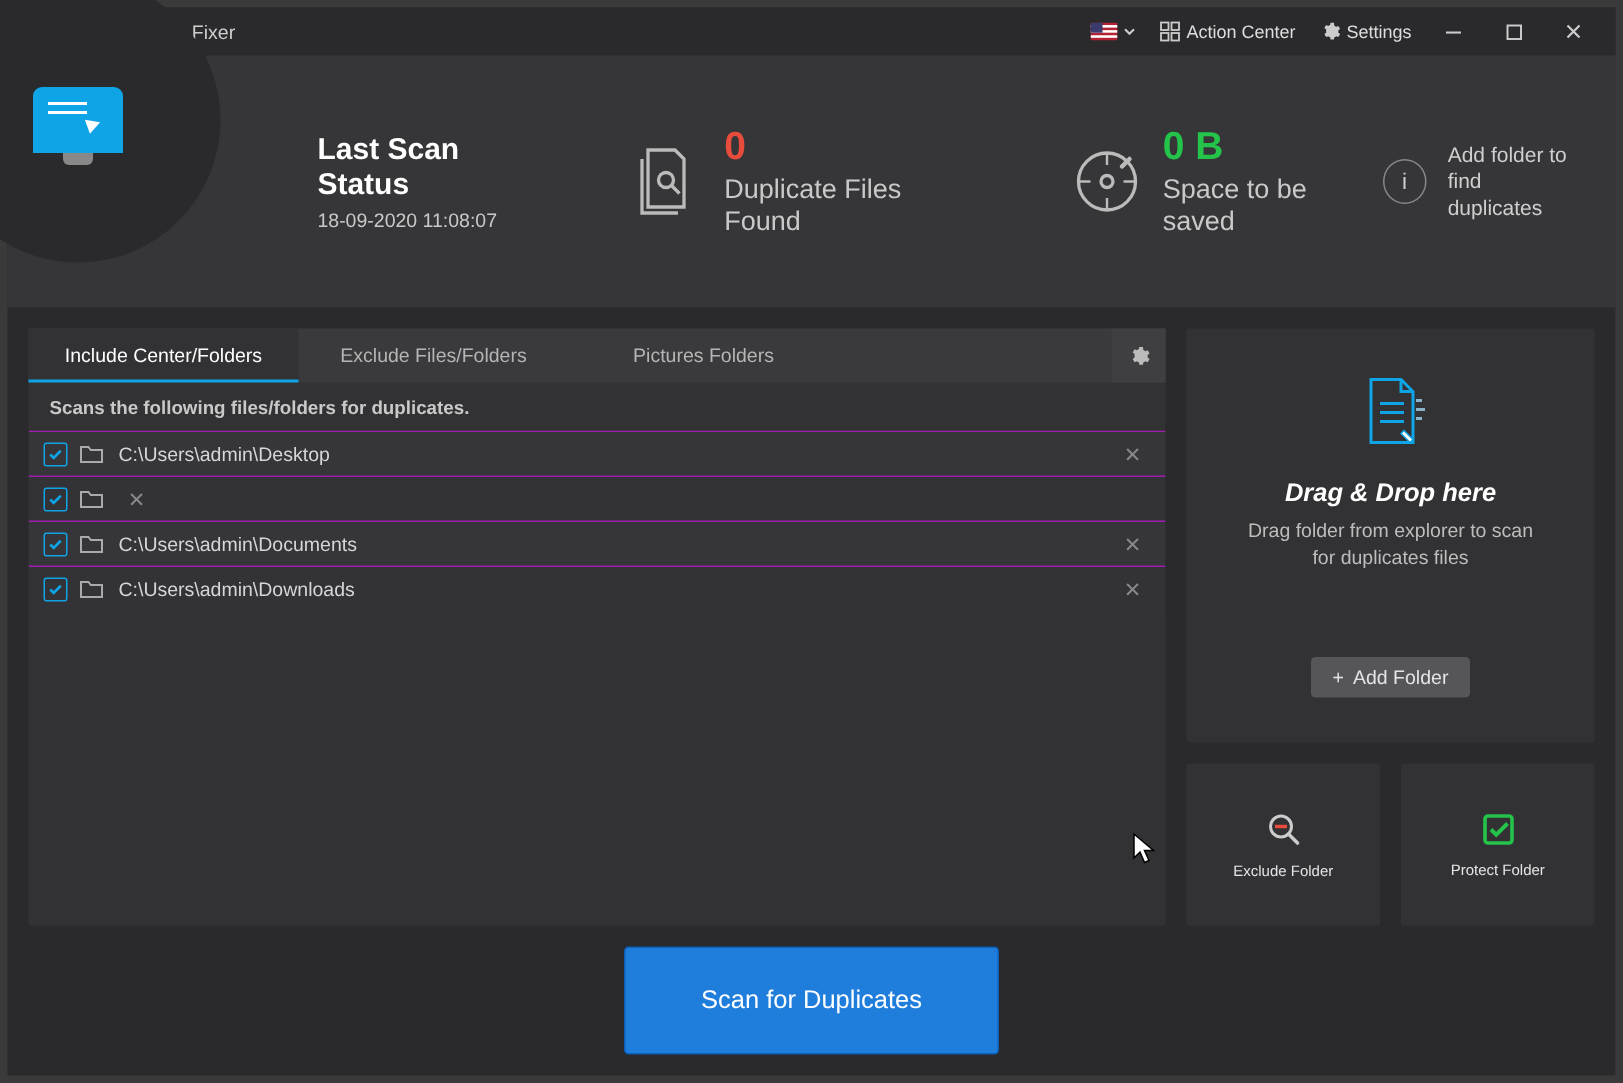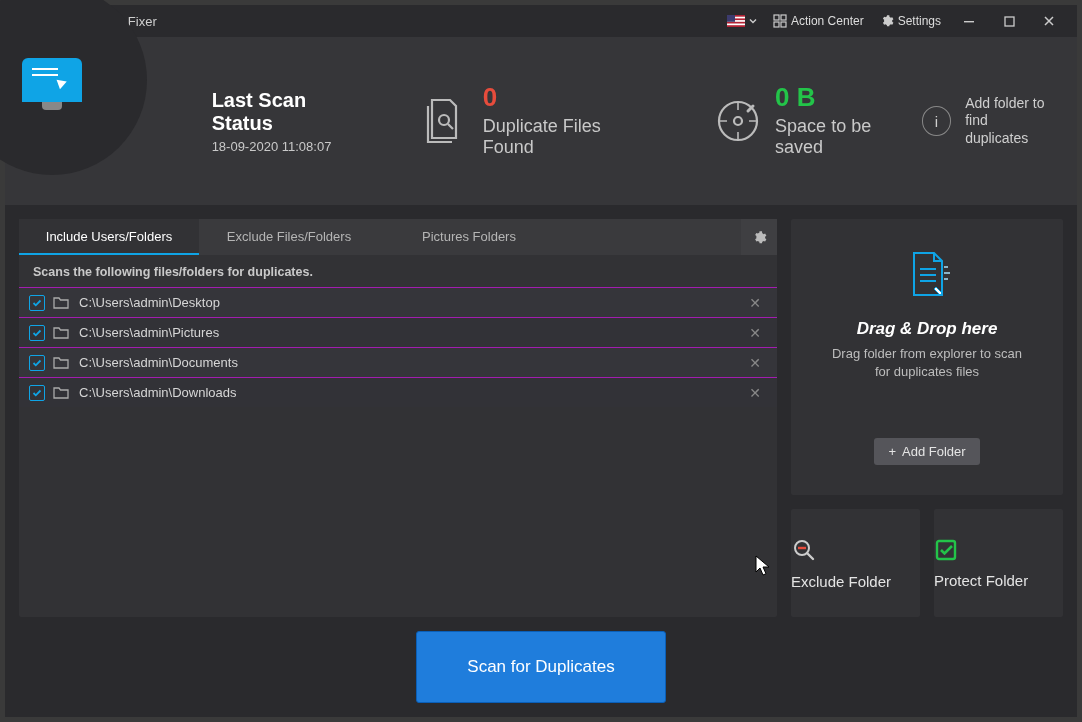--- a/index.html
+++ b/index.html
@@ -49,21 +49,21 @@
   .fileitem .path { flex:1; }
   .fileitem .remove { width:24px; text-align:center; color:#888; cursor:pointer; font-size:14px;}
   
   .rightcol { width:272px; display:flex; flex-direction:column; gap:14px; }
   .droppanel { flex:1; background:#323235; border-radius:2px; display:flex; flex-direction:column; align-items:center; justify-content:center; padding:24px 20px; text-align:center;}
   .droppanel .dicon { margin-bottom:18px; }
   .droppanel h3 { font-size:17px; font-weight:600; color:#fff; margin-bottom:6px;font-style:italic;}
   .droppanel p { font-size:13px; color:#bdbdbd; line-height:1.35; }
   .addfolderbtn { margin-top:58px; background:#55555a; color:#e4e4e4; font-size:13px; padding:6px 14px; border:none; border-radius:3px; cursor:pointer; display:flex; align-items:center; gap:6px;}
   .twobtns { display:flex; gap:14px; }
-  .sqbtn { flex:1; background:#323235; border-radius:2px; height:108px; display:flex; flex-direction:column; align-items:flex-start; justify-content:center; gap:10px; cursor:pointer; font-size:15px; color:#e4e4e4;}
+  .sqbtn { flex:1; background:#323235; border-radius:2px; height:108px; display:flex; flex-direction:column; align-items:center; justify-content:center; gap:10px; cursor:pointer; font-size:10px; color:#e4e4e4;}
   
   .footer { padding:14px; display:flex; justify-content:center; }
   .scanbtn { background:#1f7ddc; color:#fff; border:none; font-size:17px; font-weight:500; padding:25px 50px; border-radius:3px; cursor:pointer; border:1px solid #0a5fb8;}
   
   .fakecursor{ position:absolute; left:750px; top:550px; pointer-events:none; }
   .gear-flag { display:flex; align-items:center; gap:3px;}
   svg { display:block; }
 </style>
 </head>
 <body>
@@ -178,21 +178,21 @@
 
     <div class="info-add">
       <div class="circleinfo">i</div>
       <div class="ilabel"><span>Add folder to</span><br><span>find duplicates</span></div>
     </div>
   </div>
 
   <div class="body">
     <div class="leftpanel">
       <div class="tabs">
-        <div class="tab active">Include Users/Folders</div>
+        <div class="tab active">Include Center/Folders</div>
         <div class="tab">Exclude Files/Folders</div>
         <div class="tab">Pictures Folders</div>
         <div class="tab-gear">
           <svg width="15" height="15" viewBox="0 0 24 24">
               <path fill="#bbb" d="M12 8a4 4 0 1 0 0 8 4 4 0 0 0 0-8zm9 4a8.9 8.9 0 0 0-.1-1.3l2.1-1.6-2-3.5-2.5 1a9 9 0 0 0-2.2-1.3L16 2h-4l-.3 2.3a9 9 0 0 0-2.2 1.3l-2.5-1-2 3.5 2.1 1.6A8.9 8.9 0 0 0 7 12c0 .4 0 .9.1 1.3L5 14.9l2 3.5 2.5-1a9 9 0 0 0 2.2 1.3L12 21h4l.3-2.3a9 9 0 0 0 2.2-1.3l2.5 1 2-3.5-2.1-1.6c.1-.4.1-.9.1-1.3z"></path>
             </svg>
         </div>
       </div>
       <div class="tabdesc">Scans the following files/folders for duplicates.</div>
       <div class="filelist" id="filelist">
@@ -214,21 +214,20 @@
             <span class="chk">
               <svg width="10" height="10" viewBox="0 0 10 10">
                 <path d="M1.5 5l2.3 2.3L8.5 2.5" fill="none" stroke="#0fa4e6" stroke-width="1.8"></path>
               </svg>
             </span>
             <span class="foldericon">
               <svg width="16" height="13" viewBox="0 0 16 13">
                 <path d="M1 2h5l1.5 2H15v8H1z" fill="none" stroke="#aaa" stroke-width="1.3"></path>
               </svg>
             </span>
-            <span class="path">C:\Users\admin\Pictures</span>
             <span class="remove">✕</span>
           </div>
           <div class="fileitem">
             <span class="chk">
               <svg width="10" height="10" viewBox="0 0 10 10">
                 <path d="M1.5 5l2.3 2.3L8.5 2.5" fill="none" stroke="#0fa4e6" stroke-width="1.8"></path>
               </svg>
             </span>
             <span class="foldericon">
               <svg width="16" height="13" viewBox="0 0 16 13">

